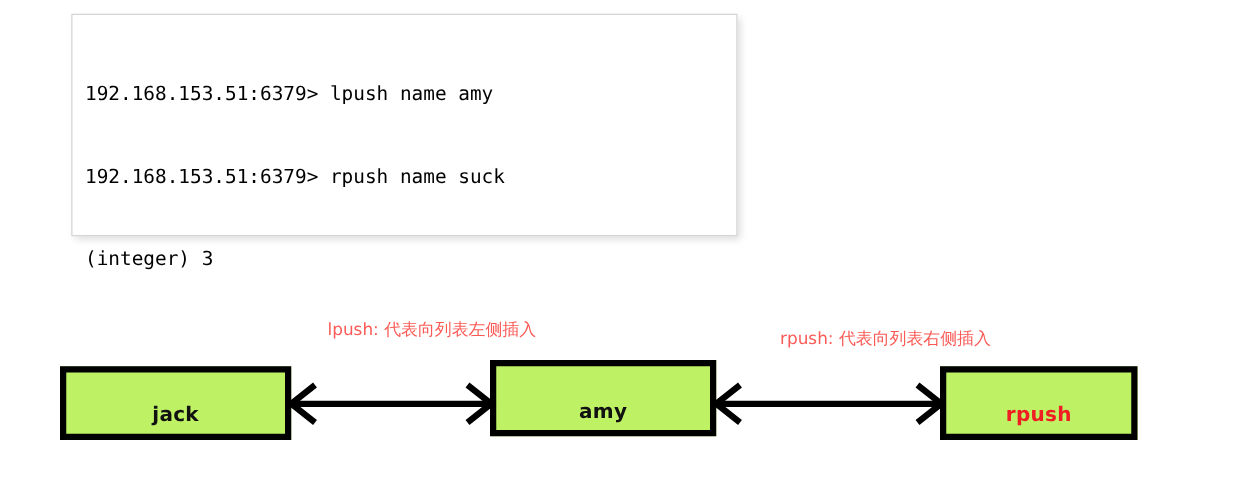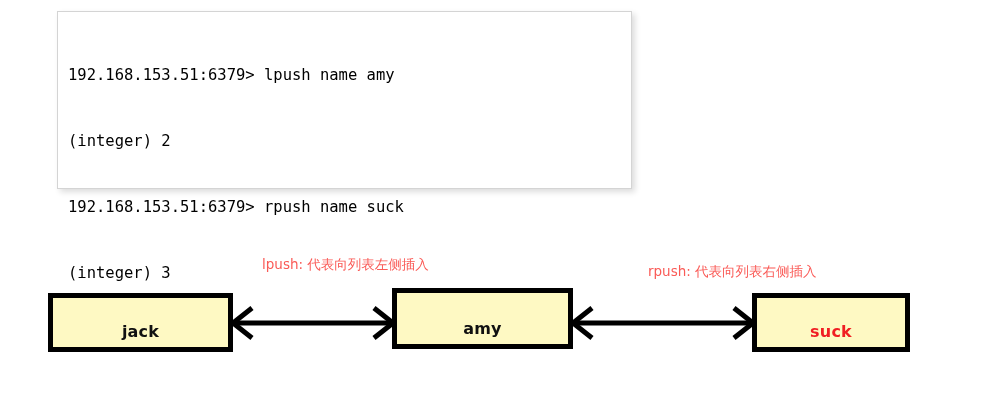--- a/index.html
+++ b/index.html
@@ -13,21 +13,21 @@
     position: relative;
     overflow: hidden;
     font-family: "Liberation Sans", sans-serif;
   }
 
   
   .terminal {
     position: absolute;
     left: 57px;
     top: 11px;
-    width: 575px;
+    width: 533px;
     height: 178px;
     background: #ffffff;
     border: 1px solid #d4d4d4;
     box-sizing: border-box;
     box-shadow: 3px 3px 6px rgba(0,0,0,0.14);
   }
   .terminal-body {
     padding: 8px 0 0 10px;
     font-family: "DejaVu Sans Mono", "Liberation Mono", monospace;
     font-size: 15.5px;
@@ -47,21 +47,21 @@
     top: 0;
     width: 988px;
     height: 402px;
     pointer-events: none;
   }
 
   .node-box {
     position: absolute;
     box-sizing: border-box;
     border: 5px solid #000000;
-    background: #fef9c3;
+    background: #bef264;
     display: flex;
     align-items: flex-end;
     justify-content: center;
   }
   .node-label {
     font-family: "DejaVu Sans", "Liberation Sans", sans-serif;
     font-weight: bold;
     font-size: 16px;
     line-height: 18px;
     padding-bottom: 6px;
@@ -76,55 +76,54 @@
 
   .anno {
     position: absolute;
     font-family: "DejaVu Sans", "Liberation Sans", sans-serif;
     font-size: 13.5px;
     line-height: 16px;
     color: #fa5b57;
     white-space: nowrap;
   }
   #anno-lpush { left: 262px; top: 256px; }
-  #anno-rpush { left: 624px; top: 263px; margin-left: 24px; }
+  #anno-rpush { left: 624px; top: 263px; }
 
   .arrow-svg {
     position: absolute;
     overflow: visible;
   }
   #arrow-left-svg  { left: 230px; top: 300px; width: 166px; height: 46px; }
   #arrow-right-svg { left: 570px; top: 300px; width: 186px; height: 46px; }
 </style>
 </head>
 <body>
 
 <div class="terminal">
   <div class="terminal-body">
     <div class="term-line">192.168.153.51:6379&gt; lpush name amy</div>
-    <div class="term-line">(integer) 2</div>
     <div class="term-line">192.168.153.51:6379&gt; rpush name suck</div>
     <div class="term-line">(integer) 3</div>
     
   </div>
 </div>
 
 <div class="diagram">
 
   <div class="anno" id="anno-lpush">lpush: 代表向列表左侧插入</div>
   <div class="anno" id="anno-rpush">rpush: 代表向列表右侧插入</div>
 
   <div class="node-box" id="node-jack">
     <span class="node-label label-dark">jack</span>
   </div>
   <div class="node-box" id="node-amy">
     <span class="node-label label-dark">amy</span>
   </div>
   <div class="node-box" id="node-suck">
-    <span class="node-label label-red">suck</span>
+    <span class="node-label label-red">rpush</span>
   </div>
 
   <svg class="arrow-svg" id="arrow-left-svg" viewBox="0 0 166 46">
     <line x1="4" y1="23" x2="162" y2="23" stroke="#000" stroke-width="5"></line>
     <polyline points="22,8 3,23 22,38" fill="none" stroke="#000" stroke-width="5" stroke-linecap="butt"></polyline>
     <polyline points="144,8 163,23 144,38" fill="none" stroke="#000" stroke-width="5" stroke-linecap="butt"></polyline>
   </svg>
 
   <svg class="arrow-svg" id="arrow-right-svg" viewBox="0 0 186 46">
     <line x1="4" y1="23" x2="182" y2="23" stroke="#000" stroke-width="5"></line>

